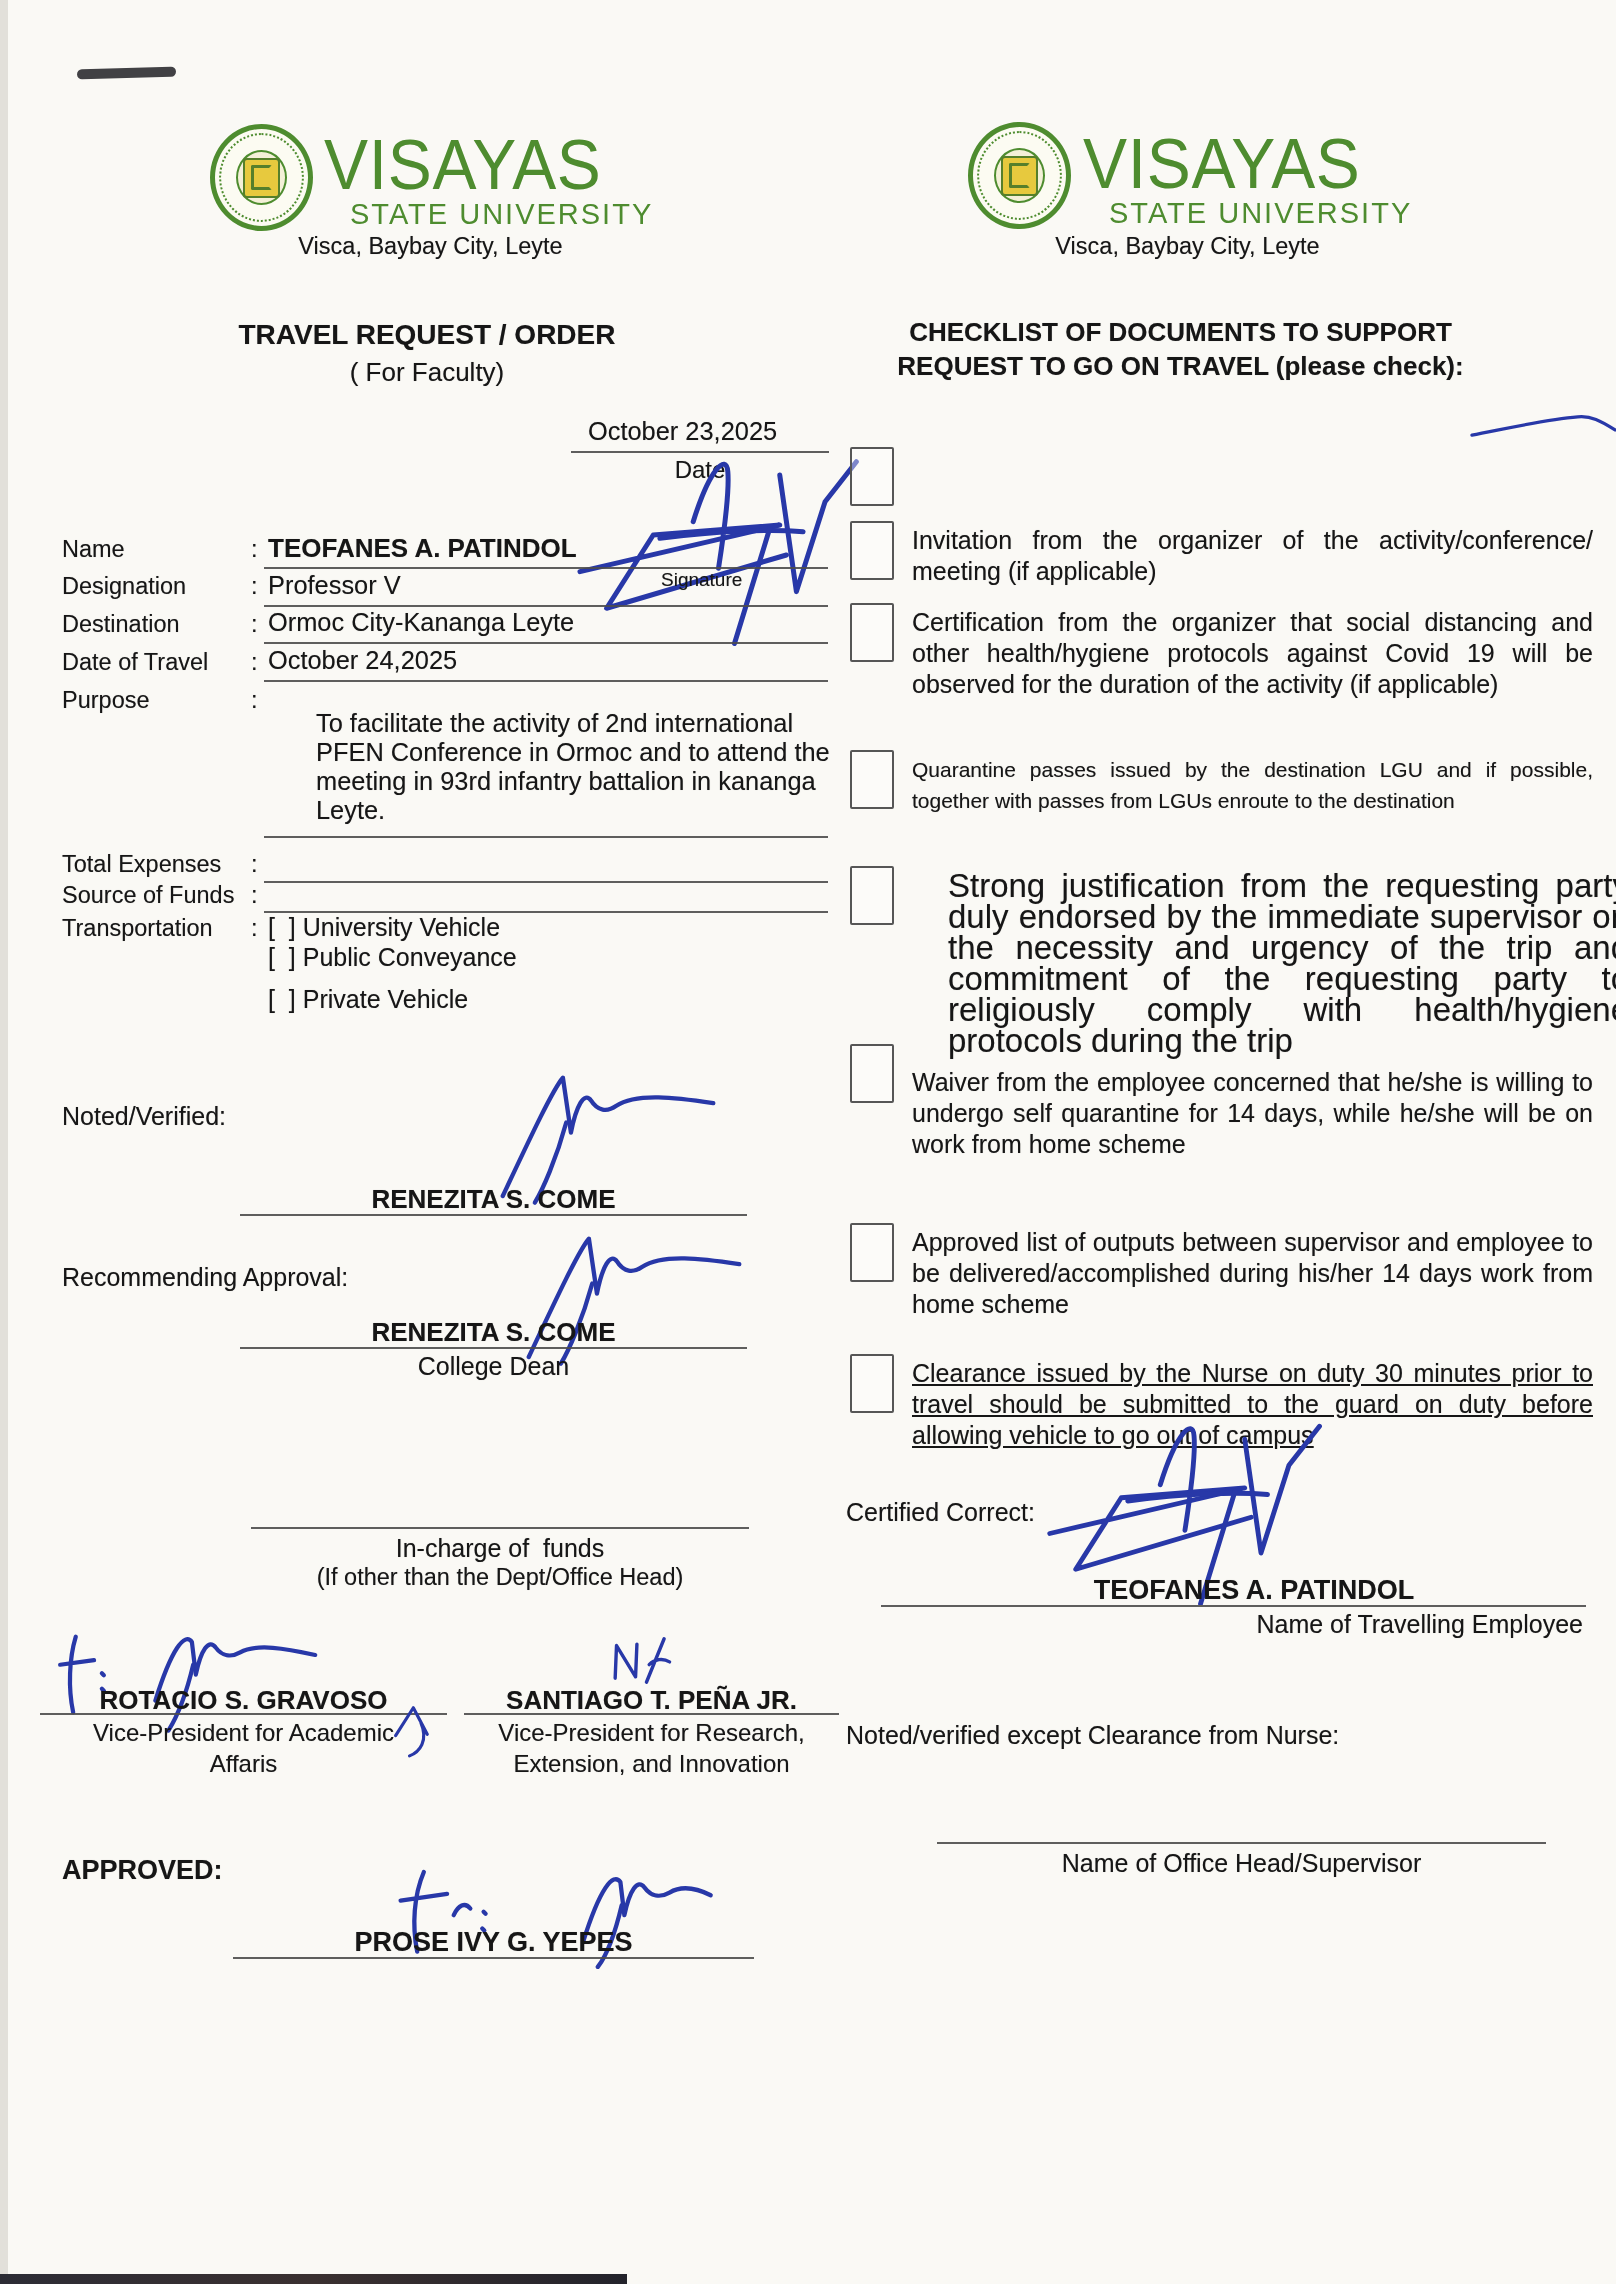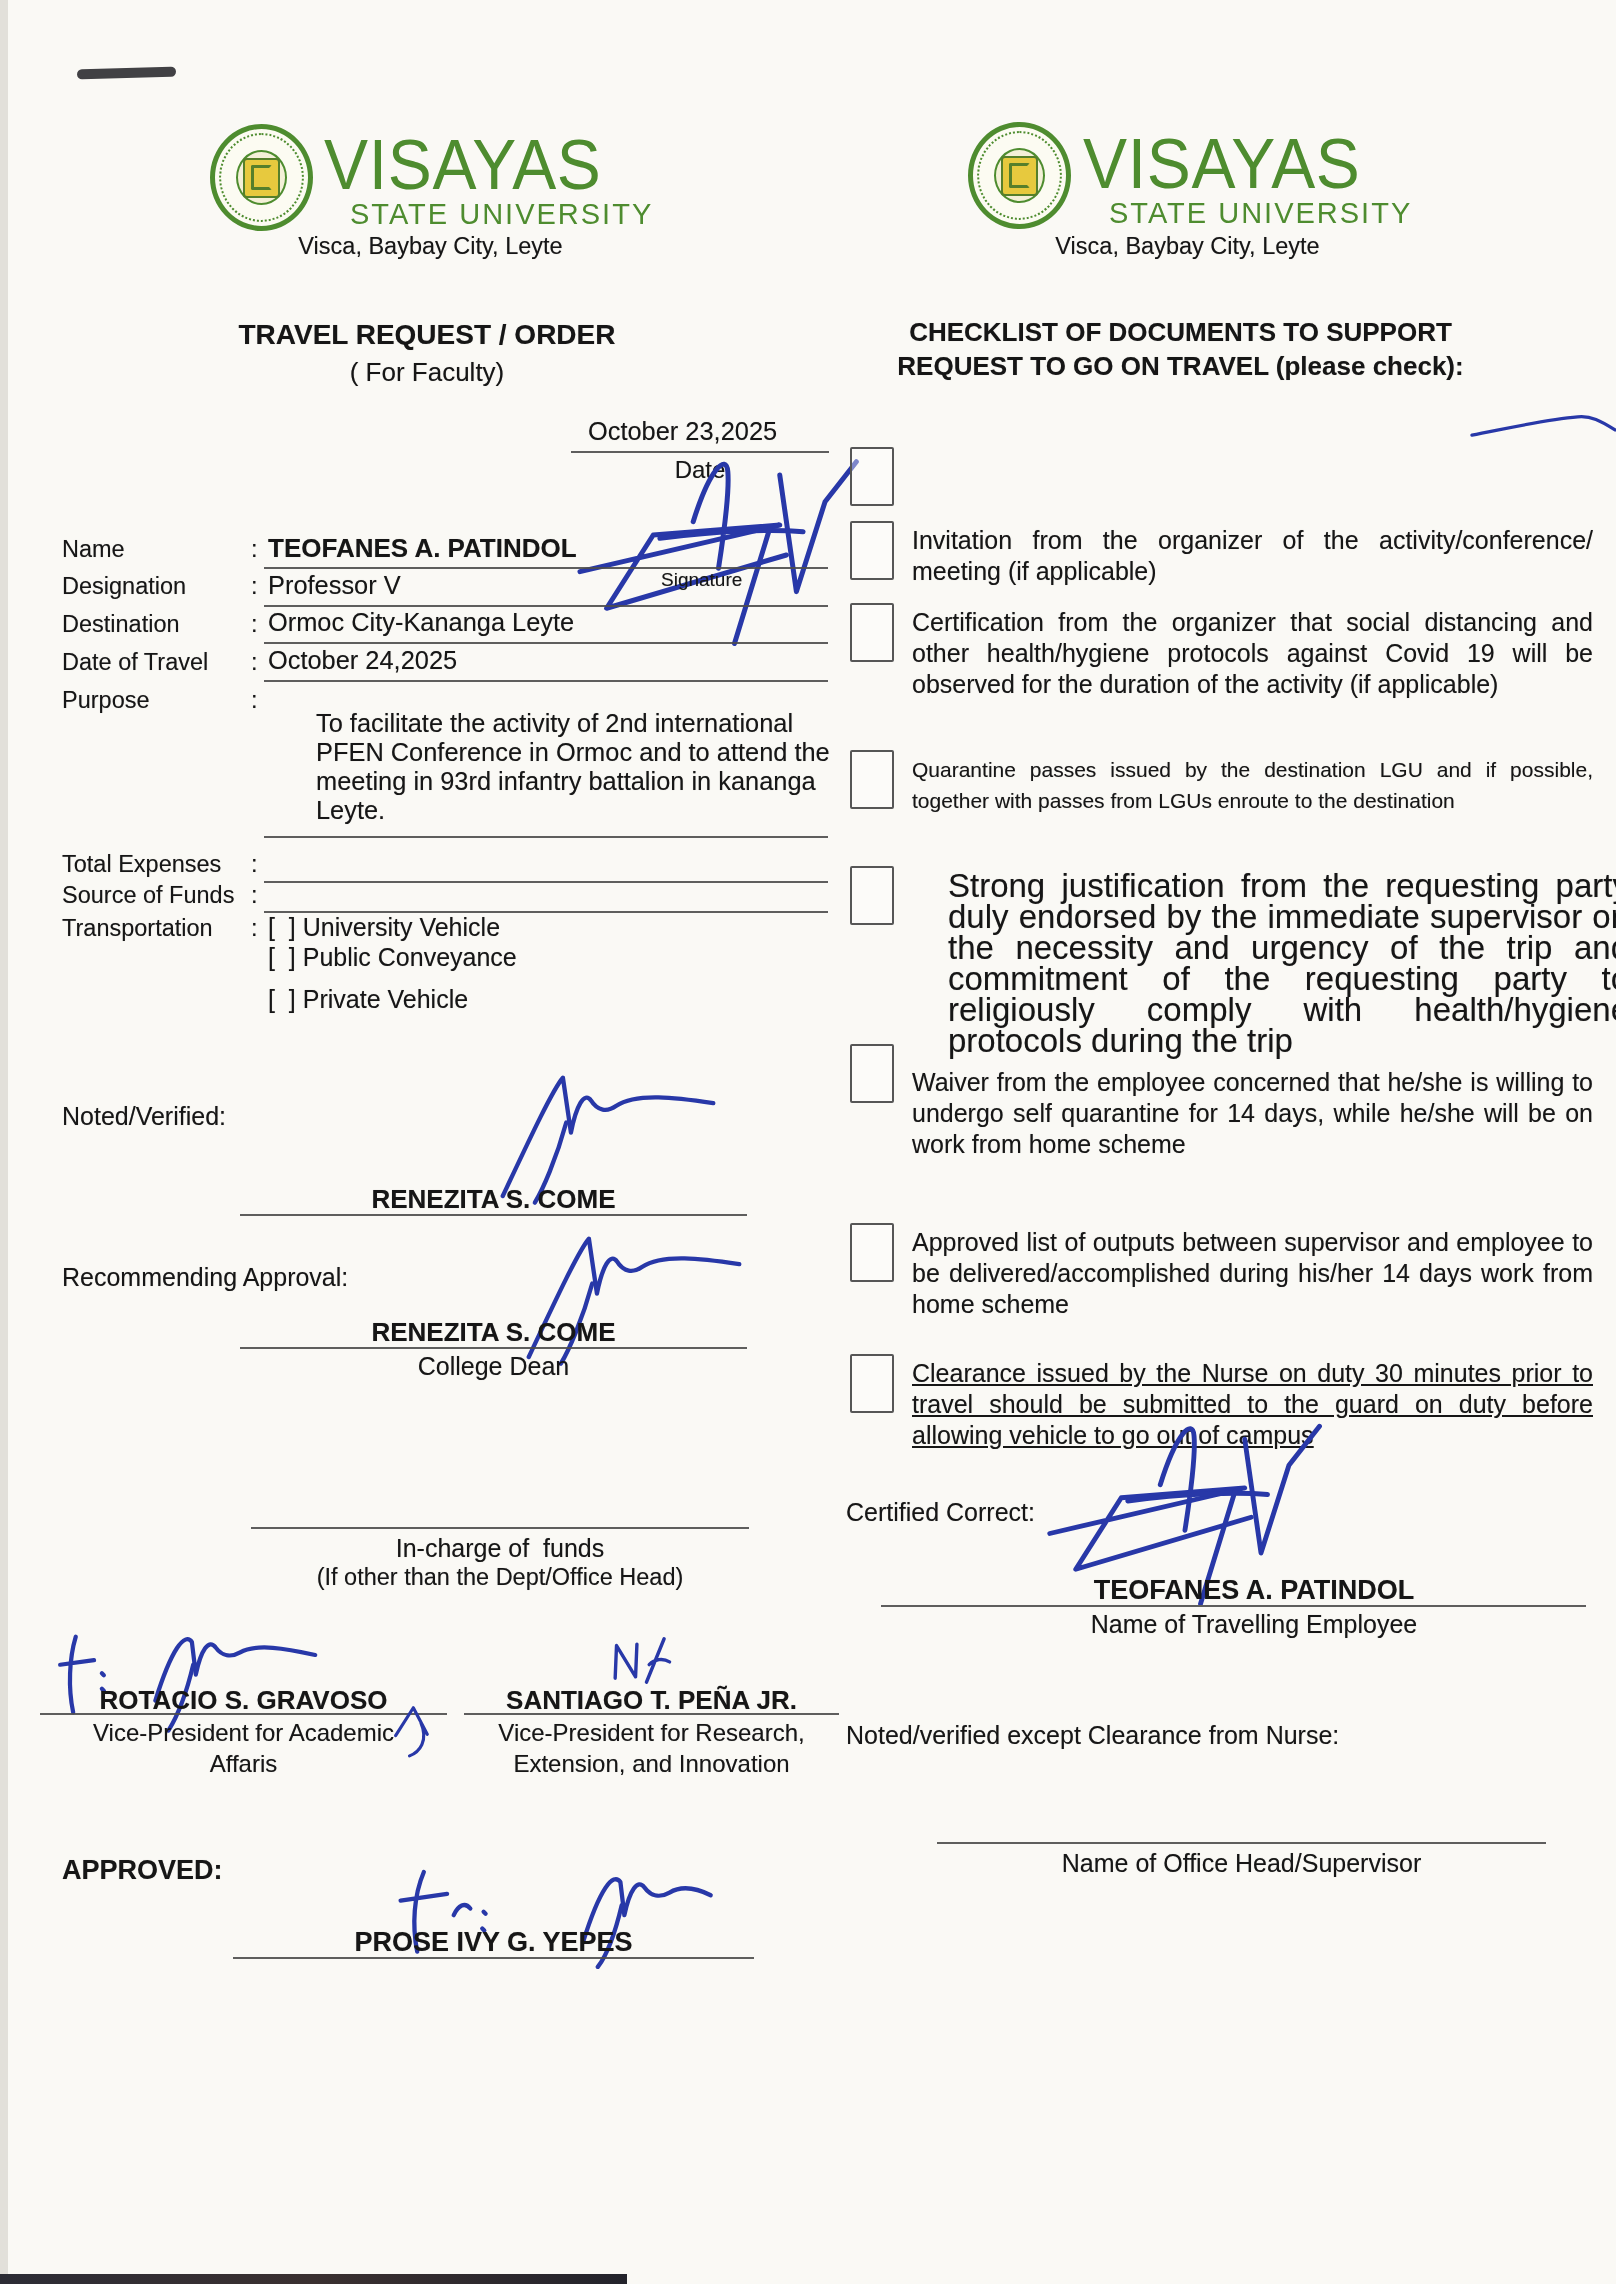--- a/index.html
+++ b/index.html
@@ -205,21 +205,21 @@
   <div class="t j abs" style="left:912px;top:1358px;width:681px;font-size:25px;line-height:31px;text-decoration:underline;">Clearance issued by the Nurse on duty 30 minutes prior to travel should be submitted to the guard on duty before allowing vehicle to go out of campus</div>
 
   <div class="t abs" style="left:846px;top:1498px;font-size:25px;">Certified Correct:</div>
   <svg class="sig thick abs" style="left:958px;top:1410px;" width="450" height="195" viewBox="0 0 470 300">
     <path d="M30 190 L330 120 L140 135 L70 245 L340 165"></path>
     <path d="M200 115 C225 35 250 12 252 40 C255 75 245 140 238 185 M150 140 C240 128 320 126 365 130"></path>
     <path d="M330 45 L355 220 L398 85 L445 25 M315 125 L262 298"></path>
   </svg>
   <div class="t b c abs" style="left:925px;top:1575px;width:658px;font-size:27px;">TEOFANES A. PATINDOL</div>
   <div class="line" style="left:881px;top:1605px;width:705px;"></div>
-  <div class="t c abs" style="left:925px;top:1610px;width:658px;font-size:25px;">Name of Travelling Employee</div>
+  <div class="t c abs" style="left:925px;top:1610px;width:658px;font-size:25px;text-align:right;">Name of Travelling Employee</div>
 
   <div class="t abs" style="left:846px;top:1721px;font-size:25px;">Noted/verified except Clearance from Nurse:</div>
 
   <div class="line" style="left:937px;top:1842px;width:609px;"></div>
   <div class="t c abs" style="left:937px;top:1849px;width:609px;font-size:25px;">Name of Office Head/Supervisor</div>
 
 </div>
 
 
 </body></html>

